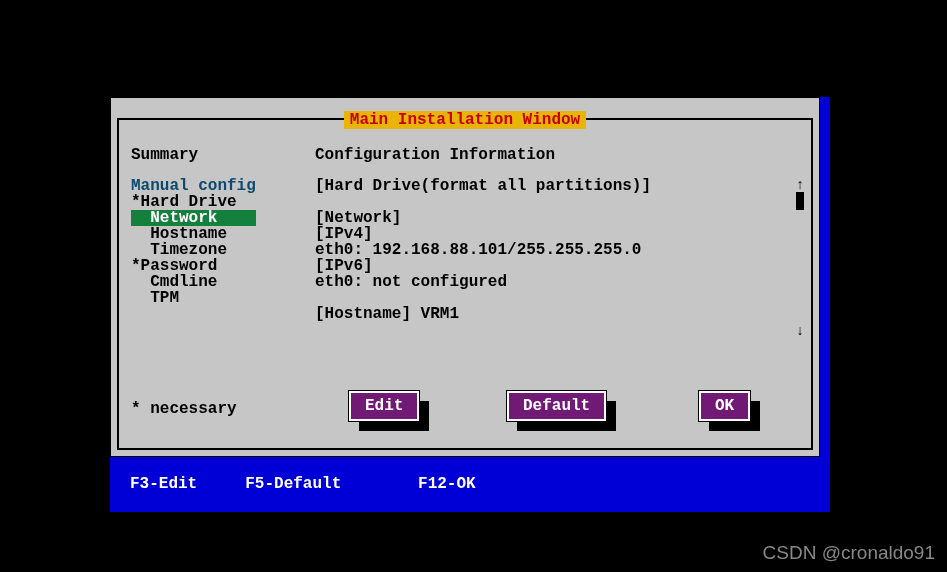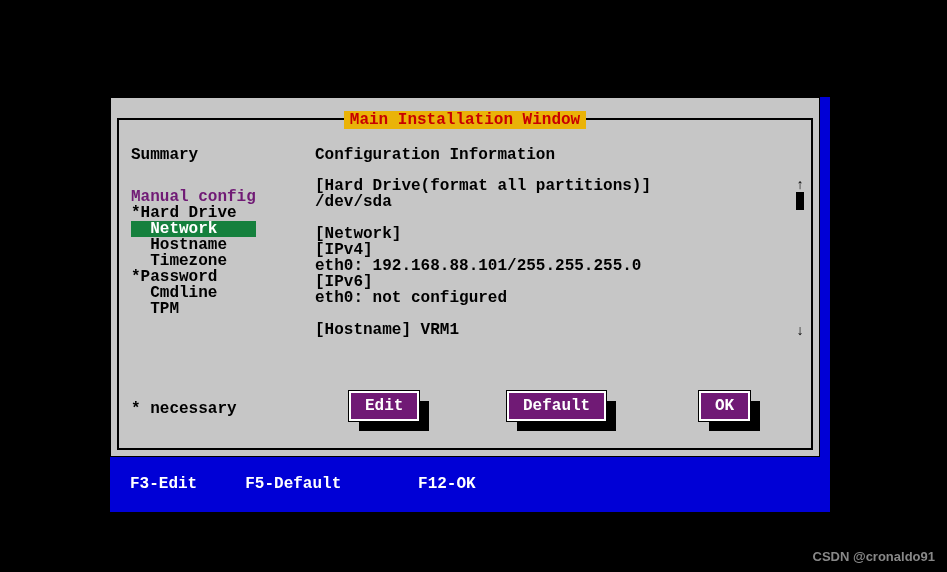--- a/index.html
+++ b/index.html
@@ -63,21 +63,21 @@
     left: 204px;
     top: 48px;
   }
   .menu {
     position: absolute;
     left: 20px;
     top: 80px;
     line-height: 16px;
   }
   .menu div { height: 16px; white-space: pre; }
-  .menu .blue { color: #701a75; margin-top: 11px; }
+  .menu .blue { color: #0c4a6e; }
   .menu .sel { background: #15803d; color: #fff; padding-right: 30px; }
   .right-col {
     position: absolute;
     left: 204px;
     top: 80px;
     line-height: 16px;
   }
   .right-col div { height: 16px; white-space: pre; }
   .scrollbar {
     position: absolute;
@@ -145,22 +145,22 @@
     color: #fff;
     white-space: pre;
     margin-top: 48px;
   }
   .watermark {
     position: absolute;
     right: 12px;
     bottom: 8px;
     color: #888;
     font-family: Arial, sans-serif;
-    font-weight: bold;
-    font-size: 13px;
+    font-weight: normal;
+    font-size: 19px;
   }
 </style>
 </head>
 <body>
 
 <div class="outer-blue">
   <div class="window">
     <div class="title-border"></div>
     <div class="title">
       <span>Main Installation Window</span>
@@ -174,21 +174,20 @@
       <div class="sel">  Network</div>
       <div>  Hostname</div>
       <div>  Timezone</div>
       <div>*Password</div>
       <div>  Cmdline</div>
       <div>  TPM</div>
     </div>
 
     <div class="right-col">
       <div>[Hard Drive(format all partitions)]</div>
-      <div>/dev/sda</div>
       <div></div>
       <div>[Network]</div>
       <div>[IPv4]</div>
       <div>eth0: 192.168.88.101/255.255.255.0</div>
       <div>[IPv6]</div>
       <div>eth0: not configured</div>
       <div></div>
       <div>[Hostname] VRM1</div>
     </div>
 

